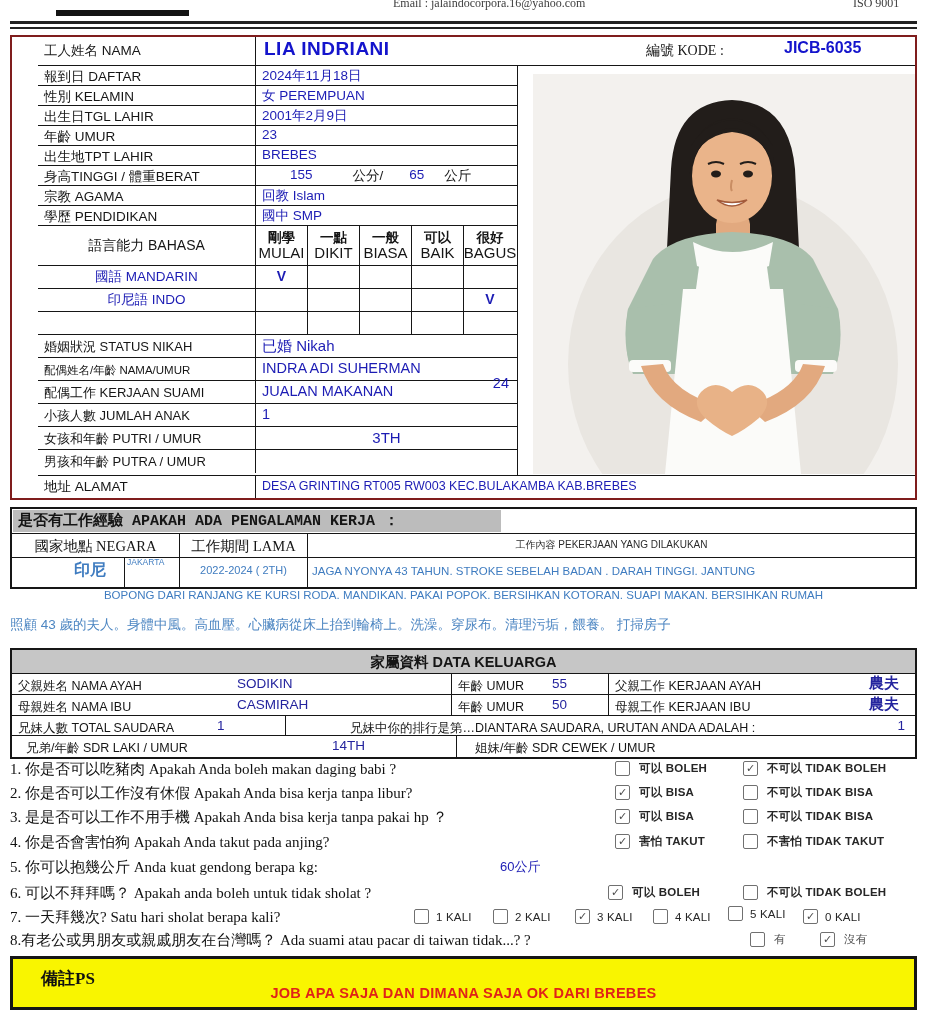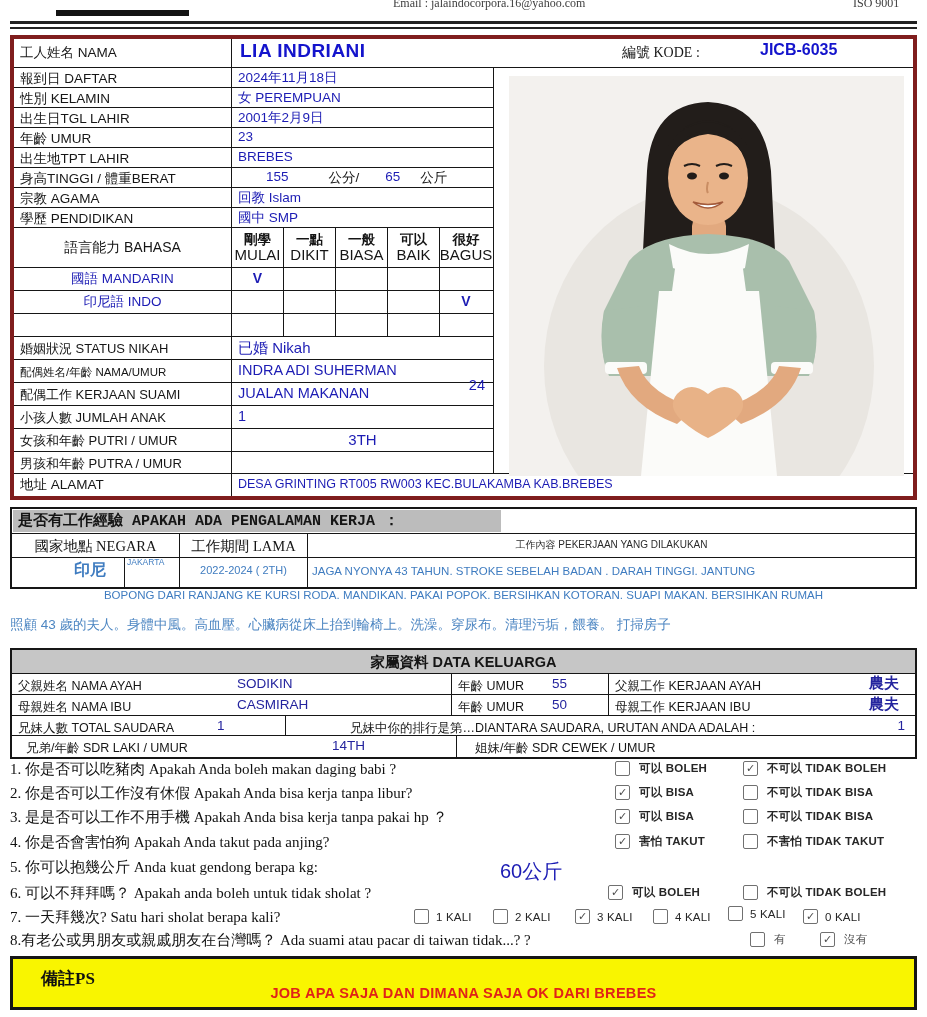--- a/index.html
+++ b/index.html
@@ -12,21 +12,21 @@
   .hdr-email { position:absolute; left:393px; top:-4px; font-family:"Liberation Serif", serif;
     font-size:12px; color:#3c3c3c; }
   .hdr-iso { position:absolute; left:853px; top:-4px; font-family:"Liberation Serif", serif;
     font-size:12px; color:#3c3c3c; }
   .hdr-logo-strip { position:absolute; left:56px; top:10px; width:133px; height:6px; background:#141414; }
   .hdr-rule { position:absolute; left:10px; top:21px; width:907px; height:8px;
     border-top:3px solid #222; border-bottom:2px solid #222; }
 
   
   .main-table { position:absolute; left:10px; top:35px; width:907px; height:465px;
-    border:4px solid #7f1d1d; display:flex; flex-direction:column; overflow:hidden; }
+    border:2px solid #7f1d1d; display:flex; flex-direction:column; overflow:hidden;padding-left:26px; }
   .name-row { height:29px; display:flex; border-bottom:1px solid #161616; flex:none; }
   .lblcell { width:218px; flex:none; border-right:1px solid #161616; padding:2px 4px 0 6px;
     font-size:13.5px; color:#161616; white-space:nowrap; overflow:hidden; }
   .name-val { flex:1; display:flex; align-items:center; position:relative; }
   .big-name { position:absolute; left:8px; top:1px; font-size:19px; font-weight:bold;
     color:#1414cc; letter-spacing:.5px; }
   .kode-lbl { position:absolute; left:390px; top:5px; font-family:"Liberation Serif", serif;
     font-size:14px; color:#161616; }
   .kode-val { position:absolute; left:528px; top:2px; font-size:16px; font-weight:bold; color:#1414cc; }
 
@@ -114,21 +114,21 @@
   .c-order .f-val { position:absolute; right:10px; top:2px; }
   .c-bro { width:445px; flex:none; padding:2px 0 0 14px; }
   .c-bro .f-val { position:absolute; left:320px; top:2px; }
   .c-sis { flex:1; padding:2px 0 0 18px; }
 
   
   .questions { position:absolute; left:10px; top:757px; width:907px; height:198px; }
   .qrow { position:absolute; left:0; width:907px; height:24px;
     font-family:"Liberation Serif", serif; font-size:15px; color:#111; white-space:nowrap; }
   .q-ans { position:absolute; left:490px; top:0; font-family:"Liberation Sans", sans-serif;
-    font-size:20px; color:#1c1cb4; }
+    font-size:13px; color:#1c1cb4; }
   .opt { position:absolute; top:1px; display:flex; align-items:center;
     font-family:"Liberation Sans", sans-serif; }
   .cb { width:15px; height:15px; border:1.6px solid #707070; border-radius:2px; background:#fff;
     display:inline-flex; align-items:center; justify-content:center;
     font-size:11px; color:#4a4a4a; line-height:1; flex:none; }
   .cb-label { margin-left:9px; font-size:11.5px; font-weight:bold; color:#262626; letter-spacing:.2px; }
   .kali .cb-label { font-weight:normal; font-size:11.5px; margin-left:7px; }
 
   
   .ps-bar { position:absolute; left:10px; top:956px; width:907px; height:54px;

